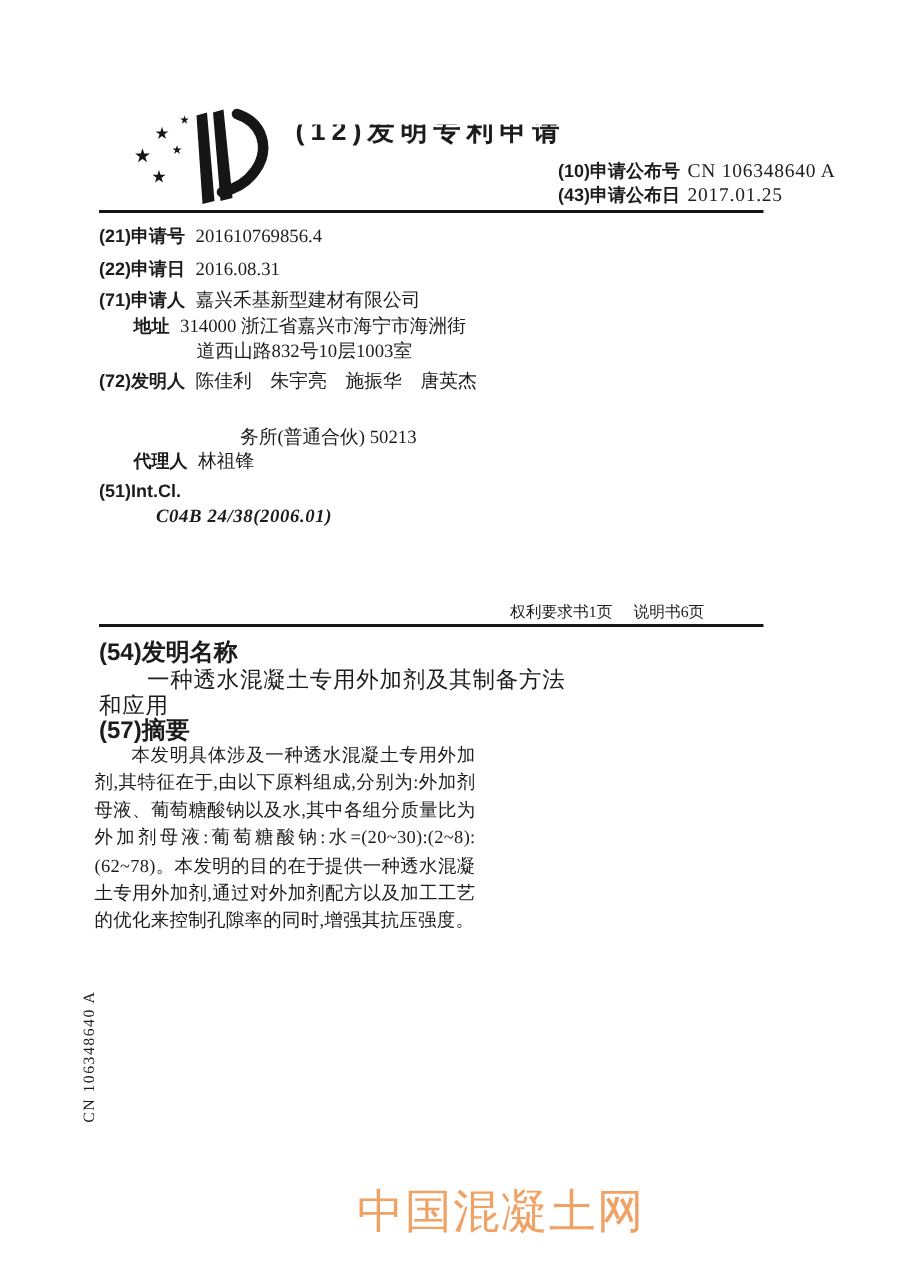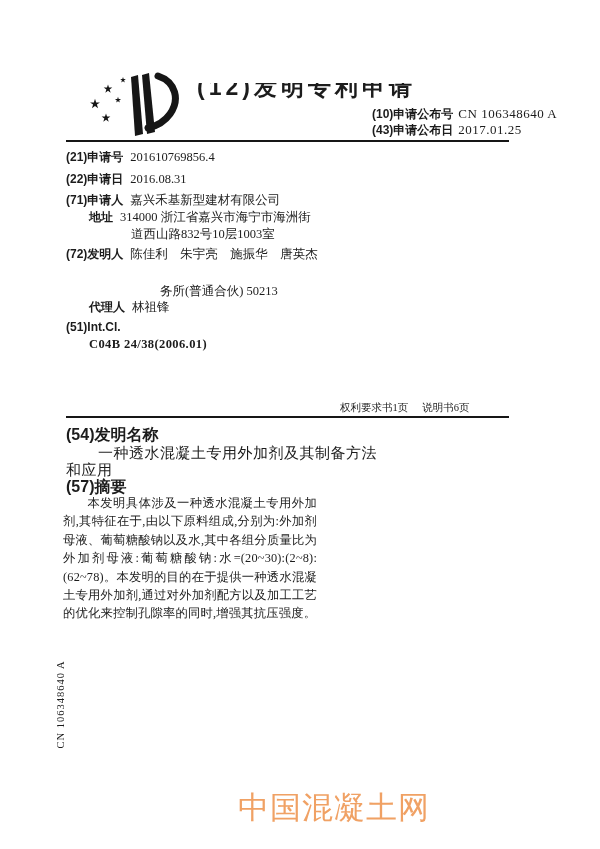--- a/index.html
+++ b/index.html
@@ -5,34 +5,34 @@
   html,body { margin:0; padding:0; background:#ffffff; }
   .page {
     position:relative; width:600px; height:849px; background:#ffffff;
     font-family:"Liberation Serif", serif; color:#1c1c1c; overflow:hidden;
   }
   .abs { position:absolute; }
   .hei { font-family:"Liberation Sans", sans-serif; font-weight:bold; }
 
   
   .doc-type {
-    left:197px; top:72px; font-size:23px; line-height:30px; letter-spacing:4px;
+    left:197px; top:72px; font-size:18px; line-height:30px; letter-spacing:4px;
     font-family:"Liberation Sans", sans-serif; font-weight:bold;
     clip-path: inset(11px 0 0 0); white-space:nowrap;
   }
   .pub-row { white-space:nowrap; font-size:12px; }
   .pub-row .lab { font-size:12px; }
   .pub-row .val { font-size:13px; margin-left:5px; letter-spacing:0.5px; }
   .rule { background:#161616; height:2px; width:443px; left:66px; }
 
   
   .bl { left:66px; white-space:nowrap; font-size:12.5px; }
   .bl .lab { font-size:12px; }
   .bl .val { margin-left:7px;text-align:right; }
-  .ital { font-weight:bold; letter-spacing:0.4px; }
+  .ital { font-style:italic; font-weight:bold; letter-spacing:0.4px;margin-left:15px; }
 
   .pages-info { font-size:10.5px; white-space:nowrap; }
   .pages-info span + span { margin-left:14px; }
 
   .sec-label { font-size:16px; }
   .title-line { font-size:15px; letter-spacing:0.5px; }
 
   .abstract {
     width:254px; font-size:12.3px; line-height:18.4px;
     text-align:justify; text-indent:2em; letter-spacing:0.2px;

